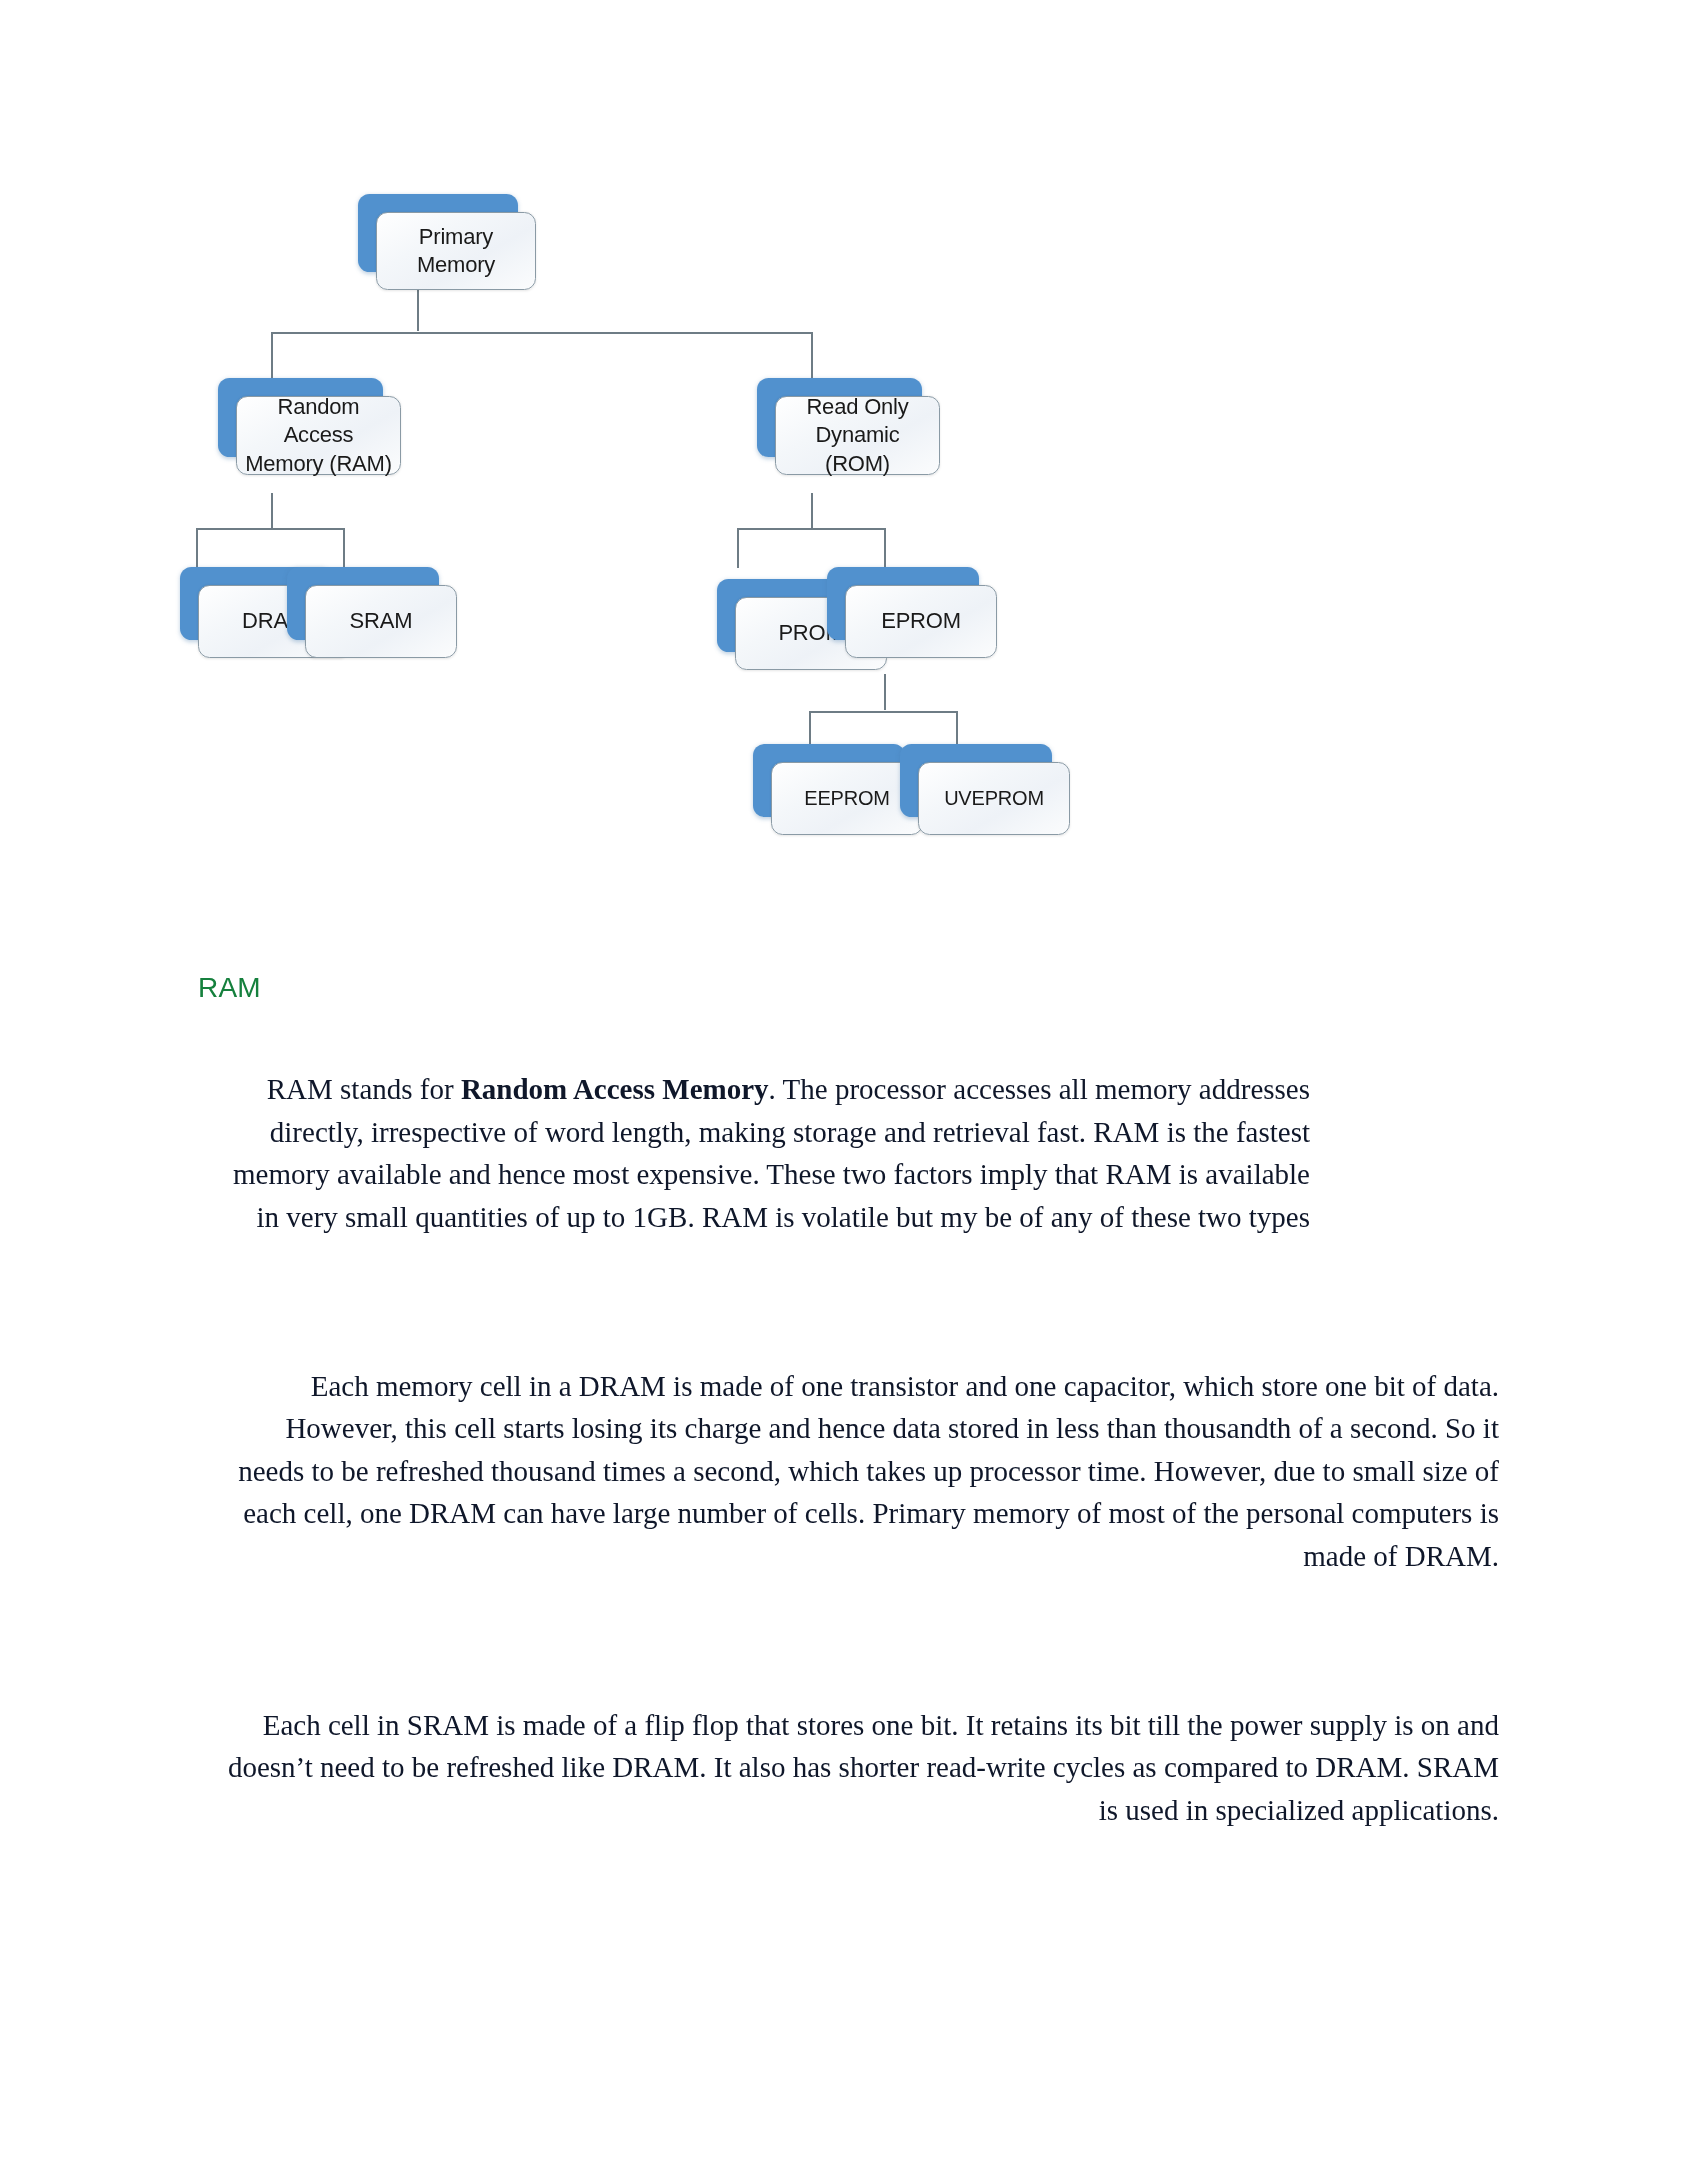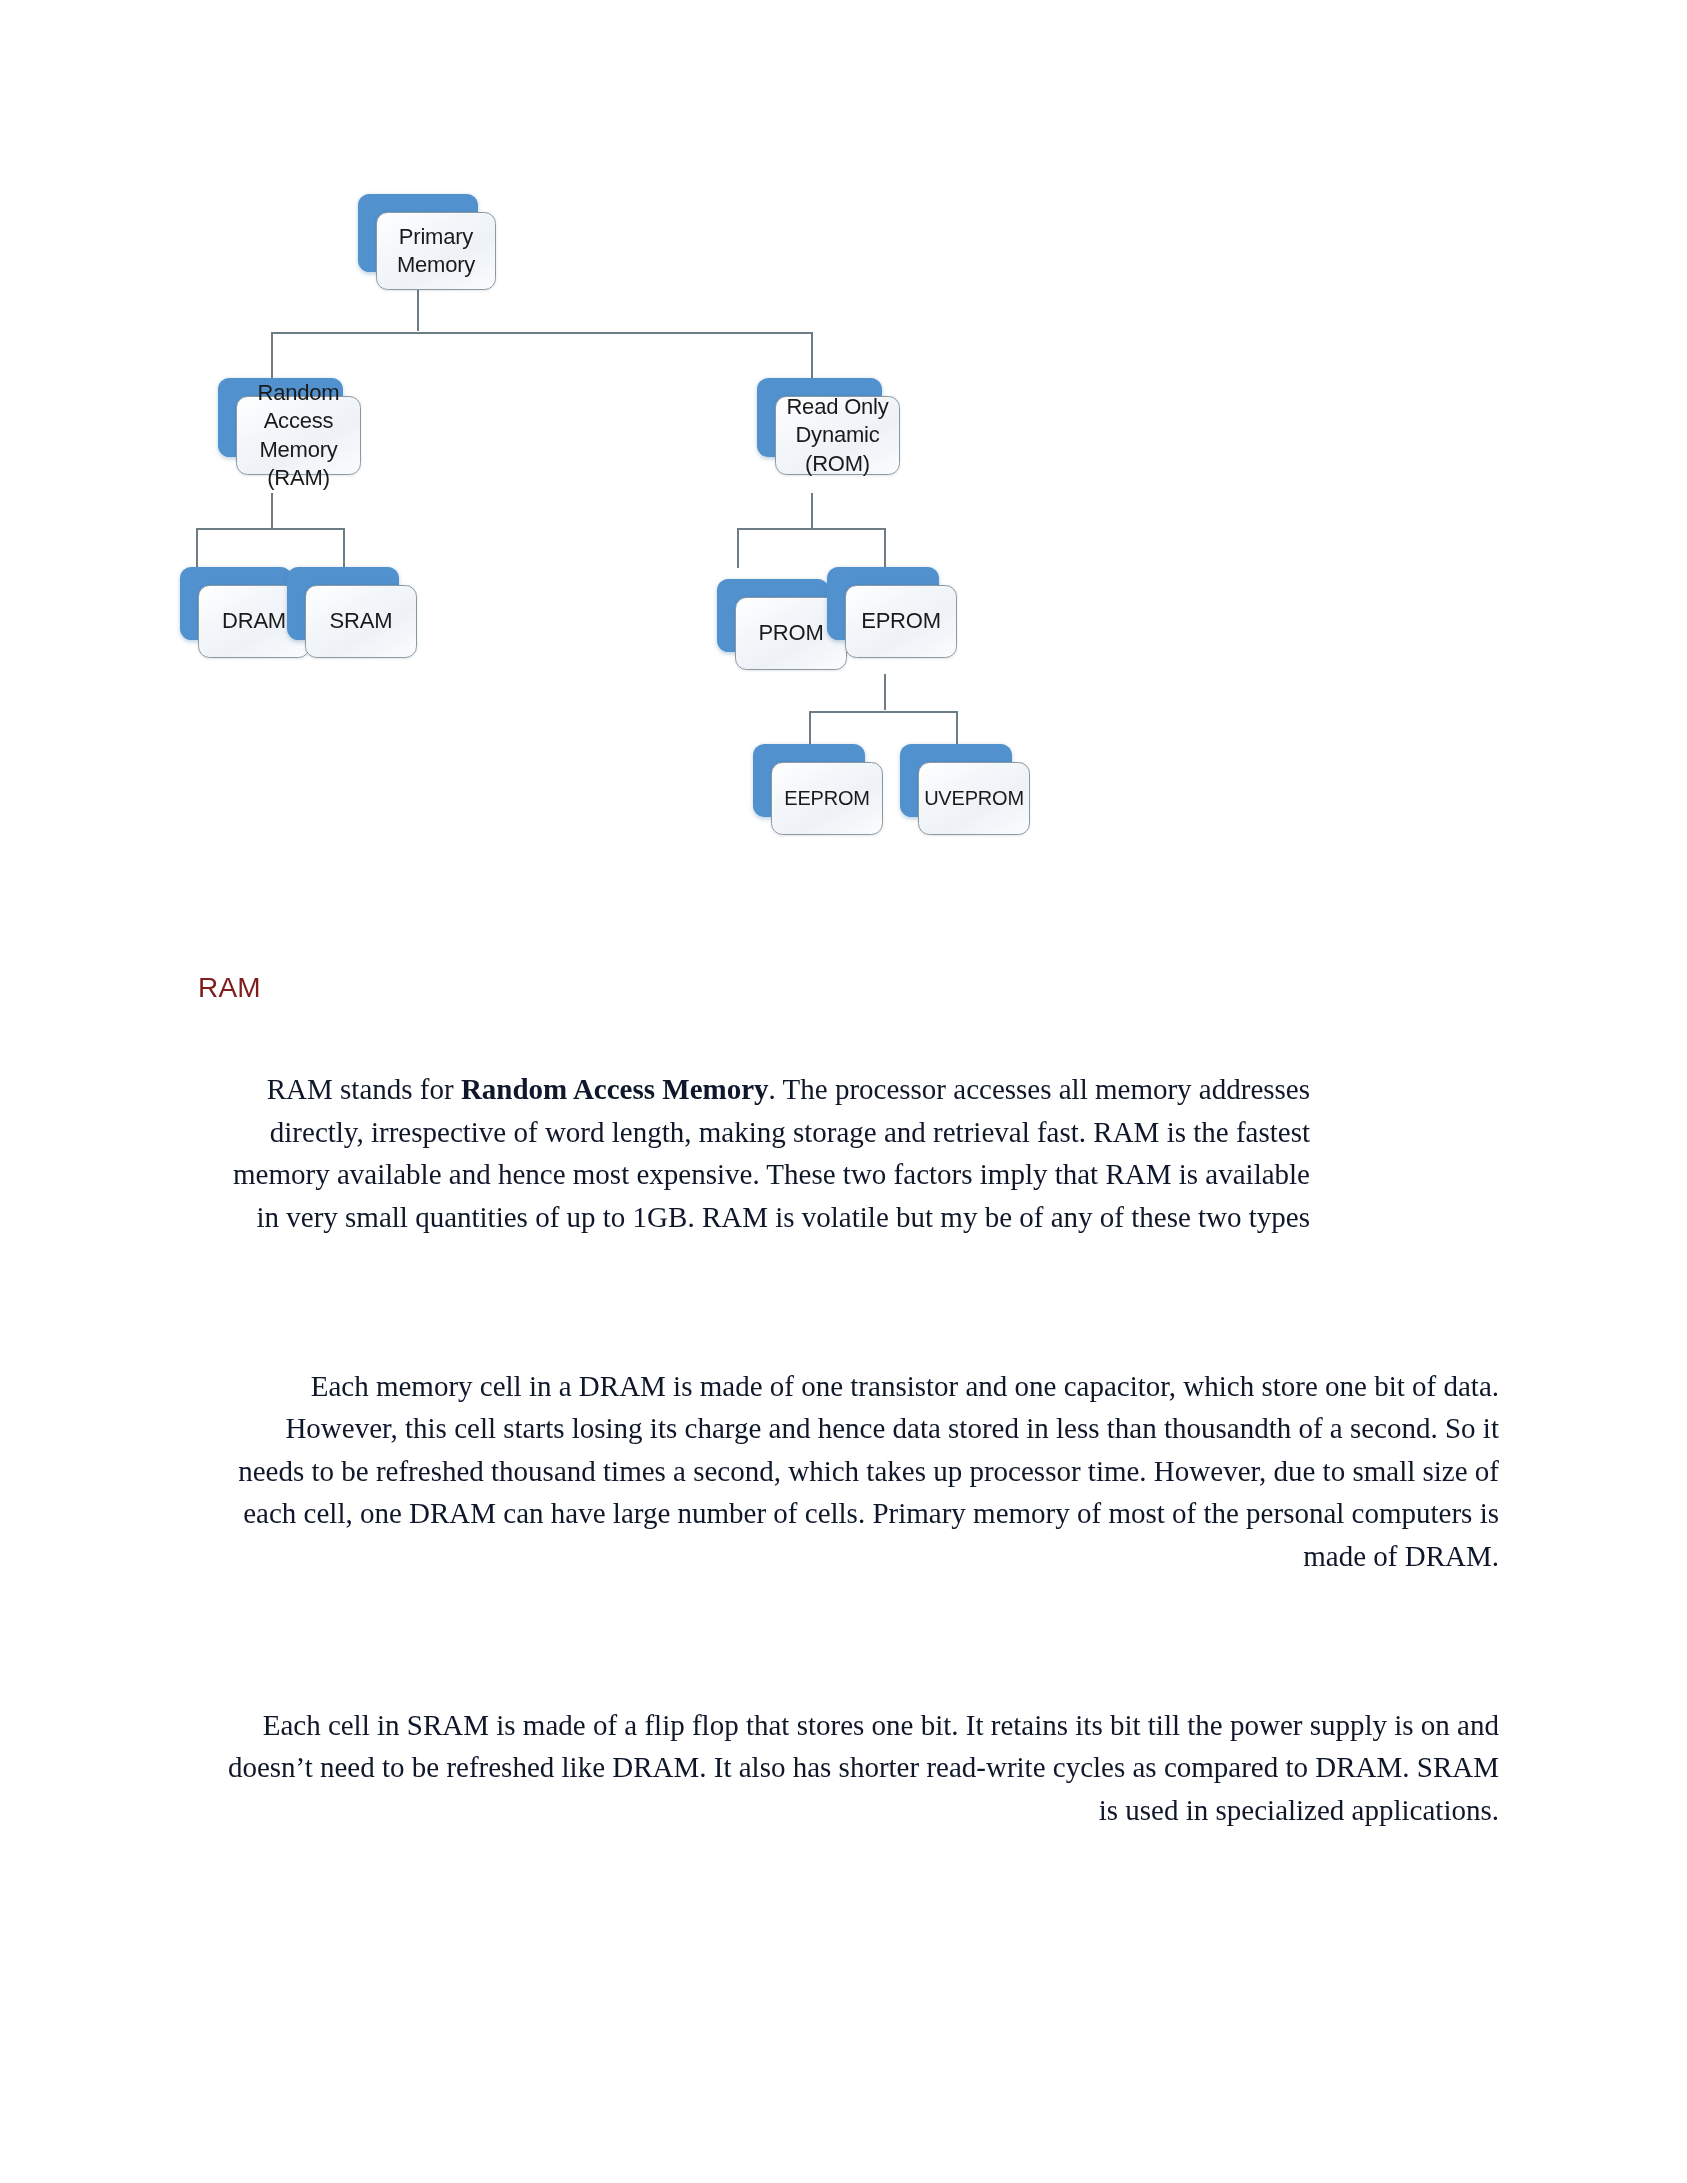--- a/index.html
+++ b/index.html
@@ -27,20 +27,21 @@
   .connector {
     position: absolute;
     background: #6e7c85;
   }
   .connector.v { width: 1.6px; }
   .connector.h { height: 1.6px; }
 
   
   .node {
     position: absolute;
+    padding-left: 40px;
   }
   .node .plate {
     position: absolute;
     left: 0;
     top: 0;
     width: 100%;
     height: 100%;
     border-radius: 11.5px;
     background: #5191ce;
     box-shadow: 0 1.6px 4.1px rgba(70,120,170,0.35);
@@ -79,21 +80,21 @@
   #doc {
     position: absolute;
     left: 198px;
     top: 972px;
     width: 1285px;
   }
   .heading {
     font-family: "Liberation Sans", "DejaVu Sans", sans-serif;
     font-size: 28px;
     font-weight: 400;
-    color: #7f1d1d;
+    color: #15803d;
     margin: 0;
     letter-spacing: 0.2px;
   }
   .para {
     font-family: "Liberation Serif", "DejaVu Serif", serif;
     font-size: 29px;
     line-height: 1.47;
     color: #0f172a;
     margin: 16px;
     text-align: right;

